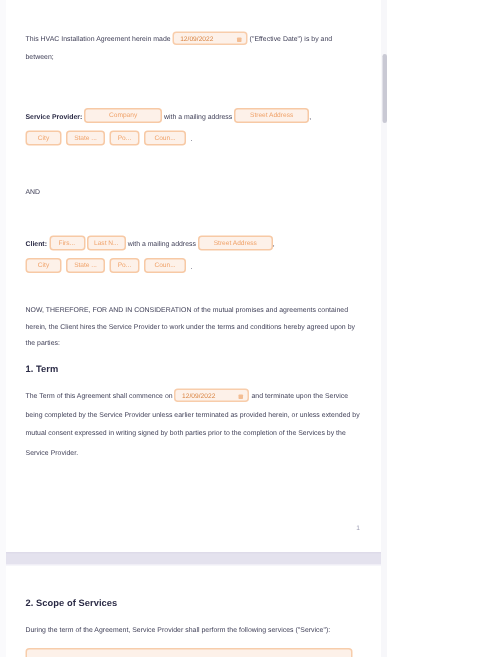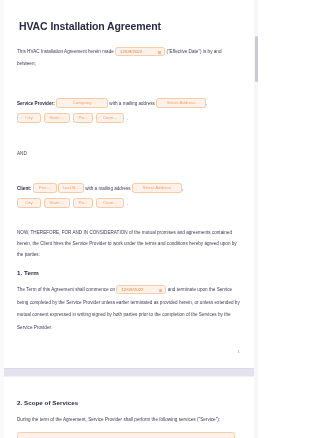--- a/index.html
+++ b/index.html
@@ -181,21 +181,20 @@
 </style>
 </head>
 <body>
 
 <div class="viewport">
 
   <div class="left-gutter"></div>
 
   <div class="page page-one">
 
-    <h1 class="doc-title">HVAC Installation Agreement</h1>
 
     <p class="para loose">
       <span>This HVAC Installation Agreement herein made</span>
       <span class="field date">12/09/2022</span>
       <span>("Effective Date") is by and between;</span>
     </p>
 
     <div class="spacer-lg"></div>
 
     <div class="inline-row">

